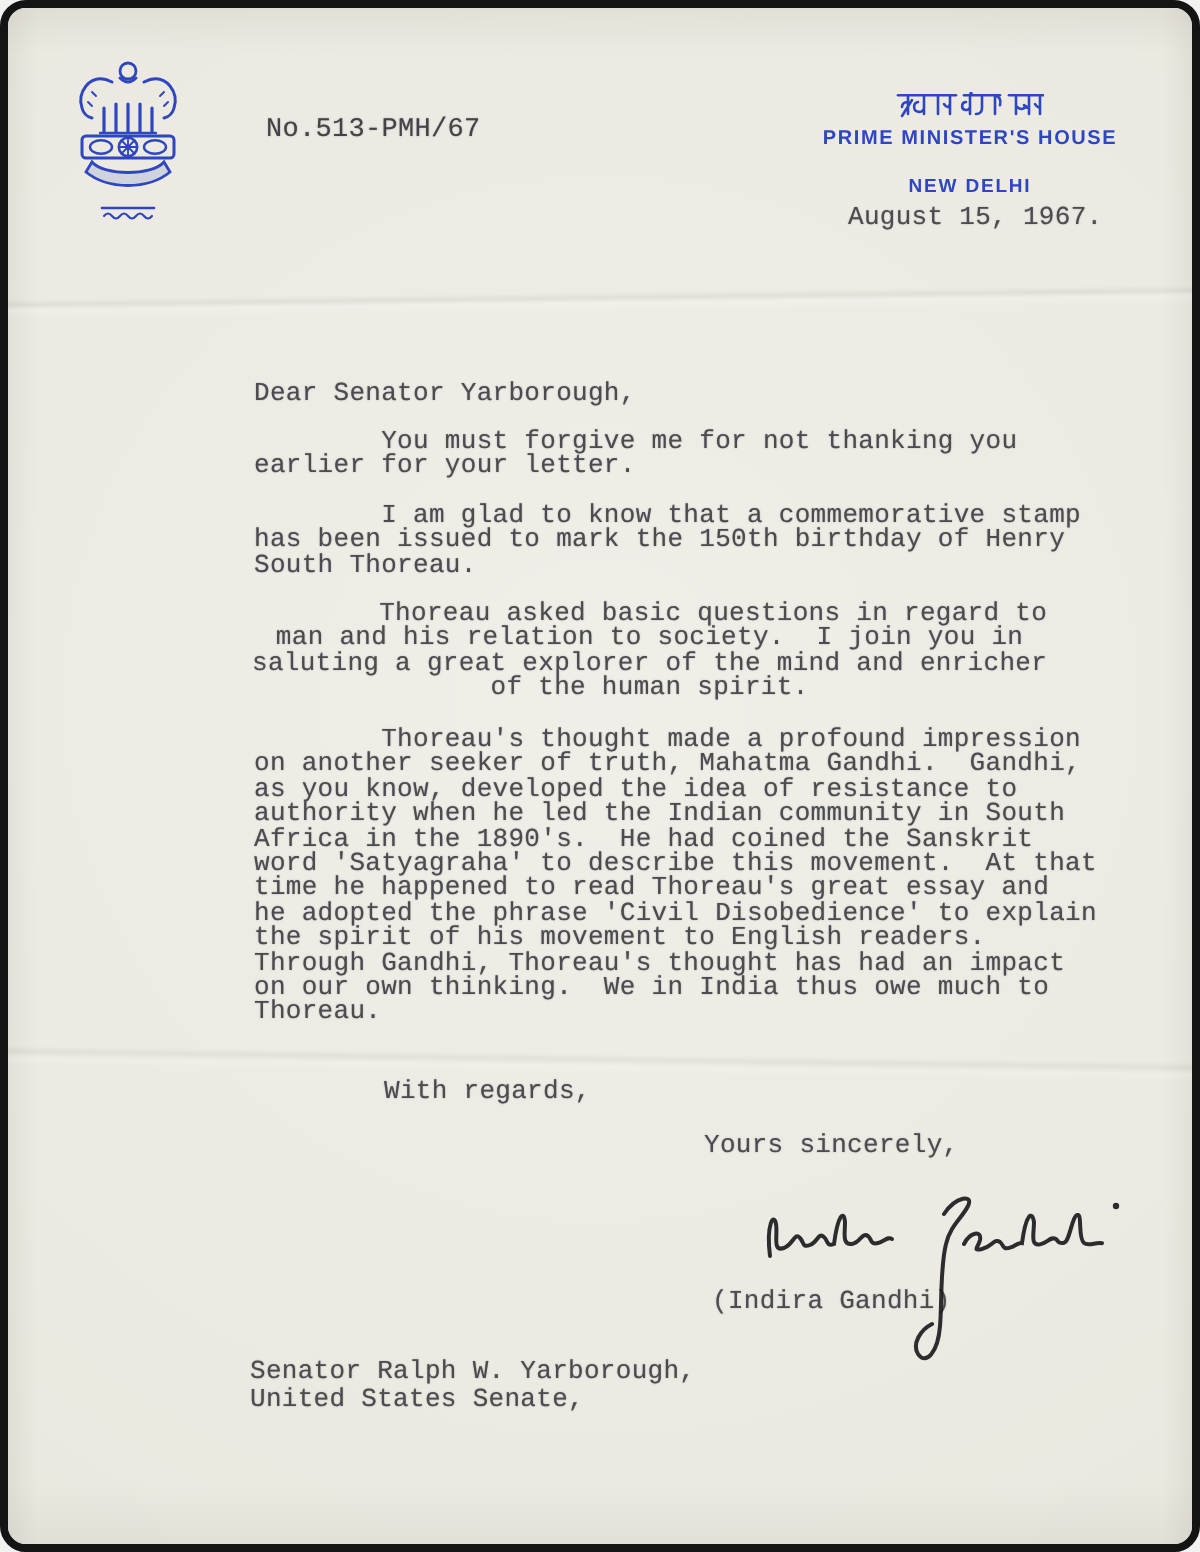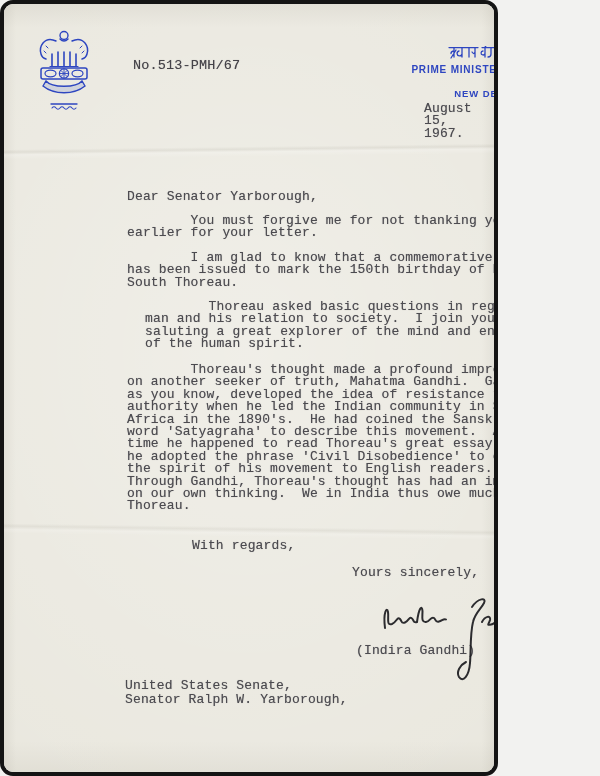--- a/index.html
+++ b/index.html
@@ -2,21 +2,21 @@
 <html><head>
 <meta charset="utf-8">
 <style>
   html,body{margin:0;padding:0;}
   body{
     width:600px;height:776px;
     background:#f2f2f0;
     font-family:"Liberation Sans", sans-serif;
     overflow:hidden;
   }
-  .page{position:relative;width:498px;height:776px;}
+  .page{position:relative;width:600px;height:776px;}
   .frame{
     position:absolute;inset:0;
     border:4px solid #141414;
     border-radius:13px;
     overflow:hidden;
     box-sizing:border-box;
   }
   .paper{
     position:absolute;inset:0;
     background-color:#eae8df;
@@ -119,21 +119,21 @@
 
       <div class="typed" style="left:420px;top:99px;">August 15, 1967.</div>
 
       <div class="typed" style="left:123px;top:187px;">Dear Senator Yarborough,</div>
 
       <p class="typed pre" style="left:123px;top:211px;">        You must forgive me for not thanking you
 earlier for your letter.</p>
       <p class="typed pre" style="left:123px;top:248px;">        I am glad to know that a commemorative stamp
 has been issued to mark the 150th birthday of Henry
 South Thoreau.</p>
-      <p class="typed pre" style="left:141px;top:297px;">        Thoreau asked basic questions in regard to
+      <p class="typed pre" style="left:122px;top:297px;text-align:center;">        Thoreau asked basic questions in regard to
 man and his relation to society.  I join you in
 saluting a great explorer of the mind and enricher
 of the human spirit.</p>
       <p class="typed pre" style="left:123px;top:360px;">        Thoreau's thought made a profound impression
 on another seeker of truth, Mahatma Gandhi.  Gandhi,
 as you know, developed the idea of resistance to
 authority when he led the Indian community in South
 Africa in the 1890's.  He had coined the Sanskrit
 word 'Satyagraha' to describe this movement.  At that
 time he happened to read Thoreau's great essay and
@@ -152,19 +152,19 @@
           <path d="M96,13 C102,4 111,3 108,9 C105,15 99,19 97,28 C94,40 95,58 94,69 C93,82 87,89 83,83 C80,78 84,71 90,68"></path>
           <path d="M106,28 C109,22 115,21 114,26 C113,30 110,31.5 115,30.5 C120,29.5 121,25 124,27 C126,28.5 125,31 129,29.8 C132,29 133,27 135,27.5 C137,13 140,11 141,17 C141,23 139,29 144,28.2 C148,27.6 149,24 152,25.5 C153,26.3 153,28 156,27.4 C159,26.8 160,13 163,13.5 C165,14 163,25 166,27.5 C168,29.2 172,27 175,27.6"></path>
           <circle cx="182" cy="9" r="1.6" fill="#1c1c20" stroke="none"></circle>
         </g>
       </svg>
       <span class="sr">Indira Gandhi</span>
 
       <div class="typed" style="left:352px;top:641px;">(Indira Gandhi)</div>
 
       <div class="addr">
+        <span class="addr-line">Senator Ralph W. Yarborough,</span>
         <span class="addr-line">United States Senate,</span>
-        <span class="addr-line">Senator Ralph W. Yarborough,</span>
       </div>
 
     </div>
   </div>
 </div>
 
 </body></html>

